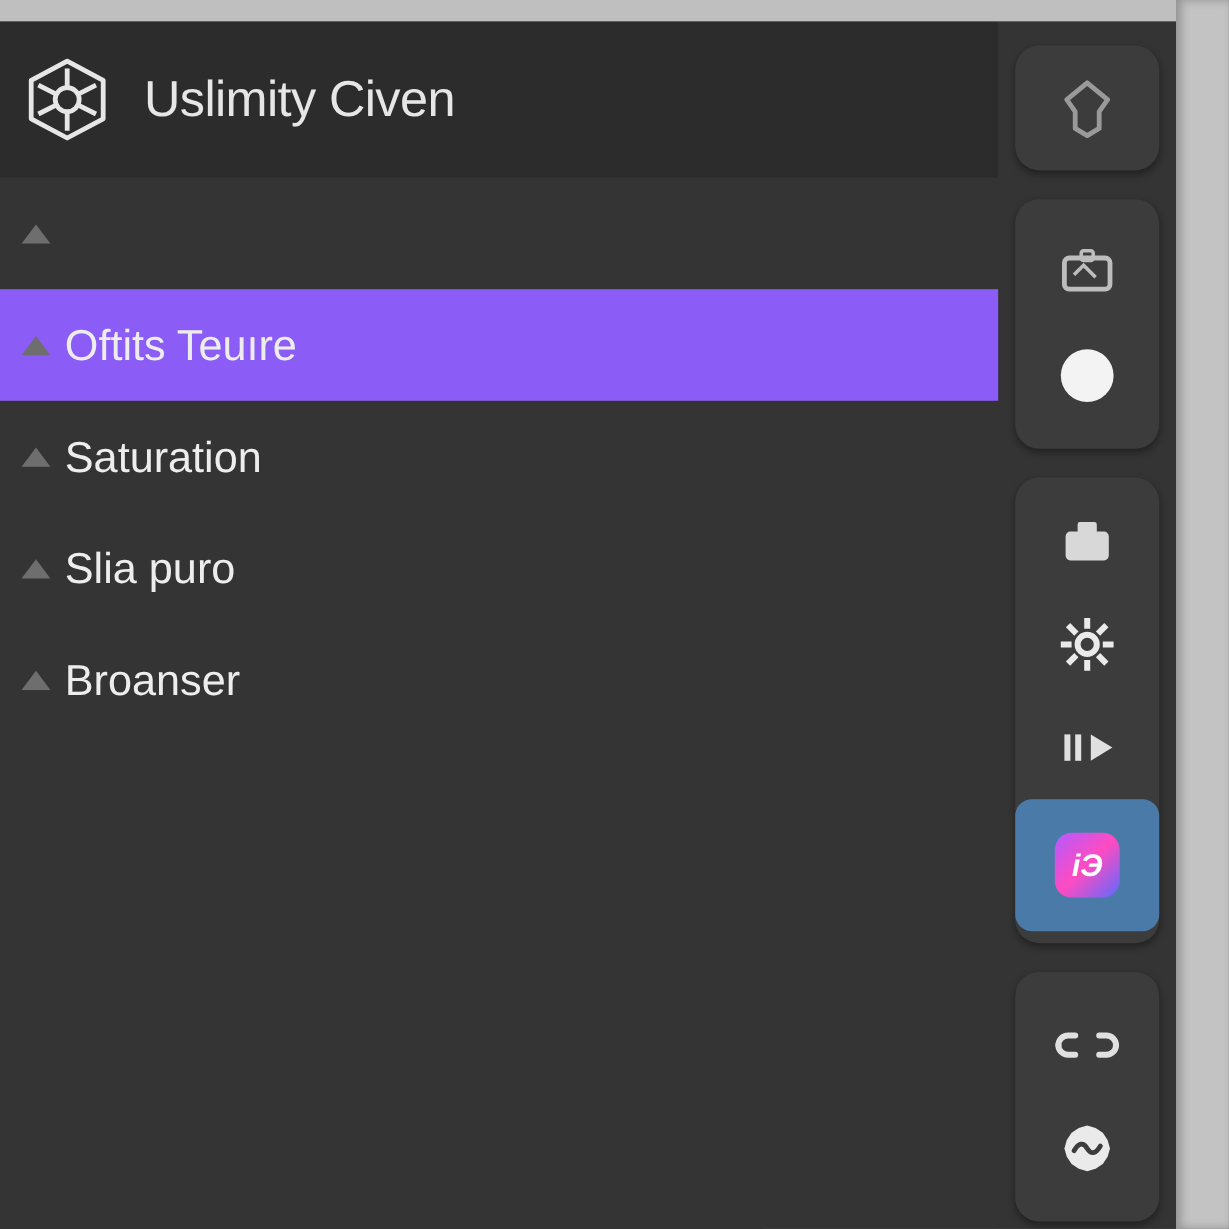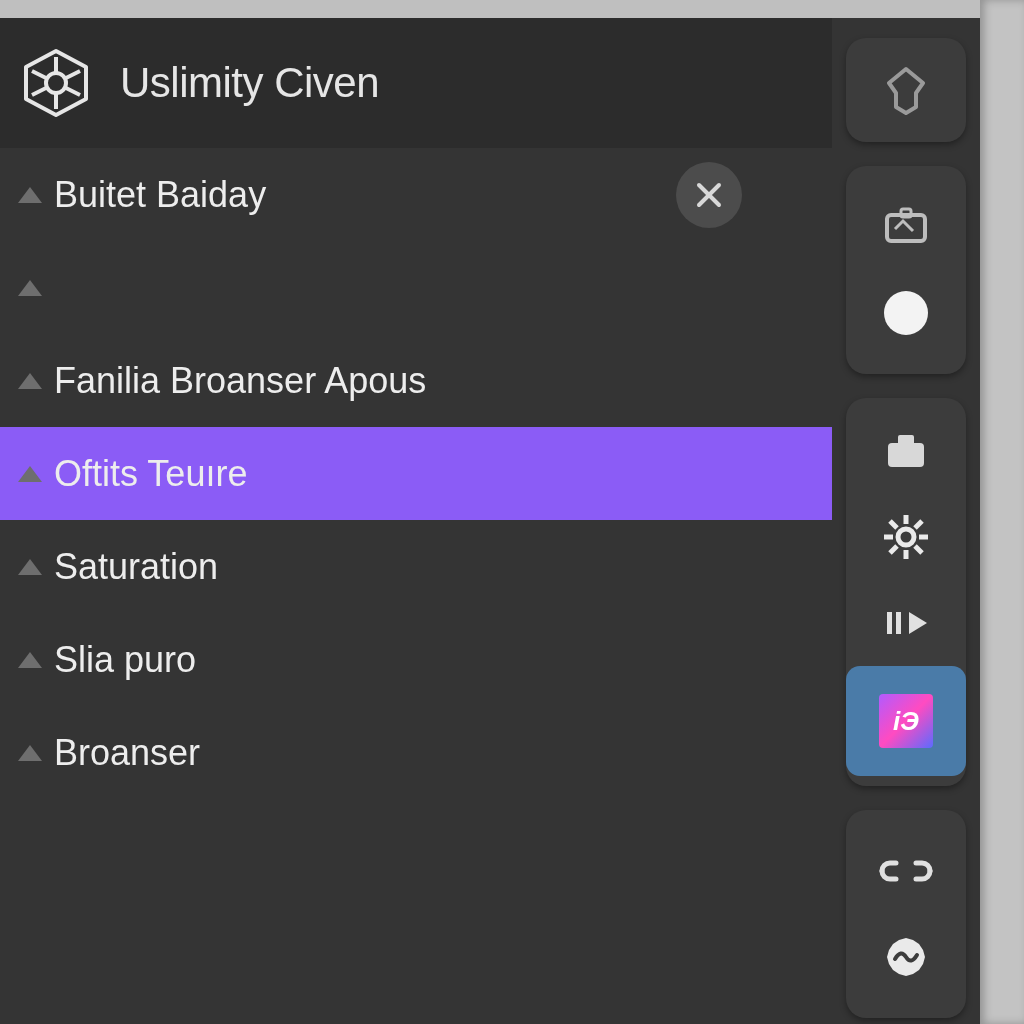--- a/index.html
+++ b/index.html
@@ -119,21 +119,21 @@
   }
 
   .circle-dot {
     width: 44px; height: 44px;
     border-radius: 50%;
     background: #f3f3f3;
   }
 
   .app-badge {
     width: 54px; height: 54px;
-    border-radius: 4px;
+    border-radius: 14px;
     background: linear-gradient(135deg,#b15bff,#ff4bc1,#5b6bff);
     display:flex; align-items:center; justify-content:center;
     color:#fff; font-weight:700; font-size:26px; font-style:italic;text-align:right;
   }
 
   .rightedge {
     width: 44px;
     height: 1024px;
     background: #c3c3c3;
     box-shadow: inset 4px 0 8px rgba(0,0,0,0.25);
@@ -157,39 +157,25 @@
           <line x1="44" y1="40" x2="60" y2="48" stroke="#e6e6e6" stroke-width="4"></line>
           <line x1="60" y1="24" x2="44" y2="32" stroke="#e6e6e6" stroke-width="4"></line>
           <line x1="28" y1="40" x2="12" y2="48" stroke="#e6e6e6" stroke-width="4"></line>
         </svg>
       </span>
       <span class="header-title">Uslimity Civen</span>
     </div>
 
     <div class="list">
 
-      <div class="list-item">
-        <span class="tri up"></span>
-        <span class="list-label">Buitet Baiday</span>
-        <span class="close-btn">
-          <svg width="30" height="30" viewBox="0 0 30 30">
-            <line x1="5" y1="5" x2="25" y2="25" stroke="#d8d8d8" stroke-width="4" stroke-linecap="round"></line>
-            <line x1="25" y1="5" x2="5" y2="25" stroke="#d8d8d8" stroke-width="4" stroke-linecap="round"></line>
-          </svg>
-        </span>
-      </div>
-
-      <div class="list-item">
-        <span class="tri up"></span>
-      </div>
-
-      <div class="list-item">
-        <span class="tri up"></span>
-        <span class="list-label">Fanilia Broanser Apous</span>
-      </div>
+
+      <div class="list-item">
+        <span class="tri up"></span>
+      </div>
+
 
       <div class="list-item selected">
         <span class="tri up"></span>
         <span class="list-label">Oftits Teuıre</span>
       </div>
 
       <div class="list-item">
         <span class="tri up"></span>
         <span class="list-label">Saturation</span>
       </div>

